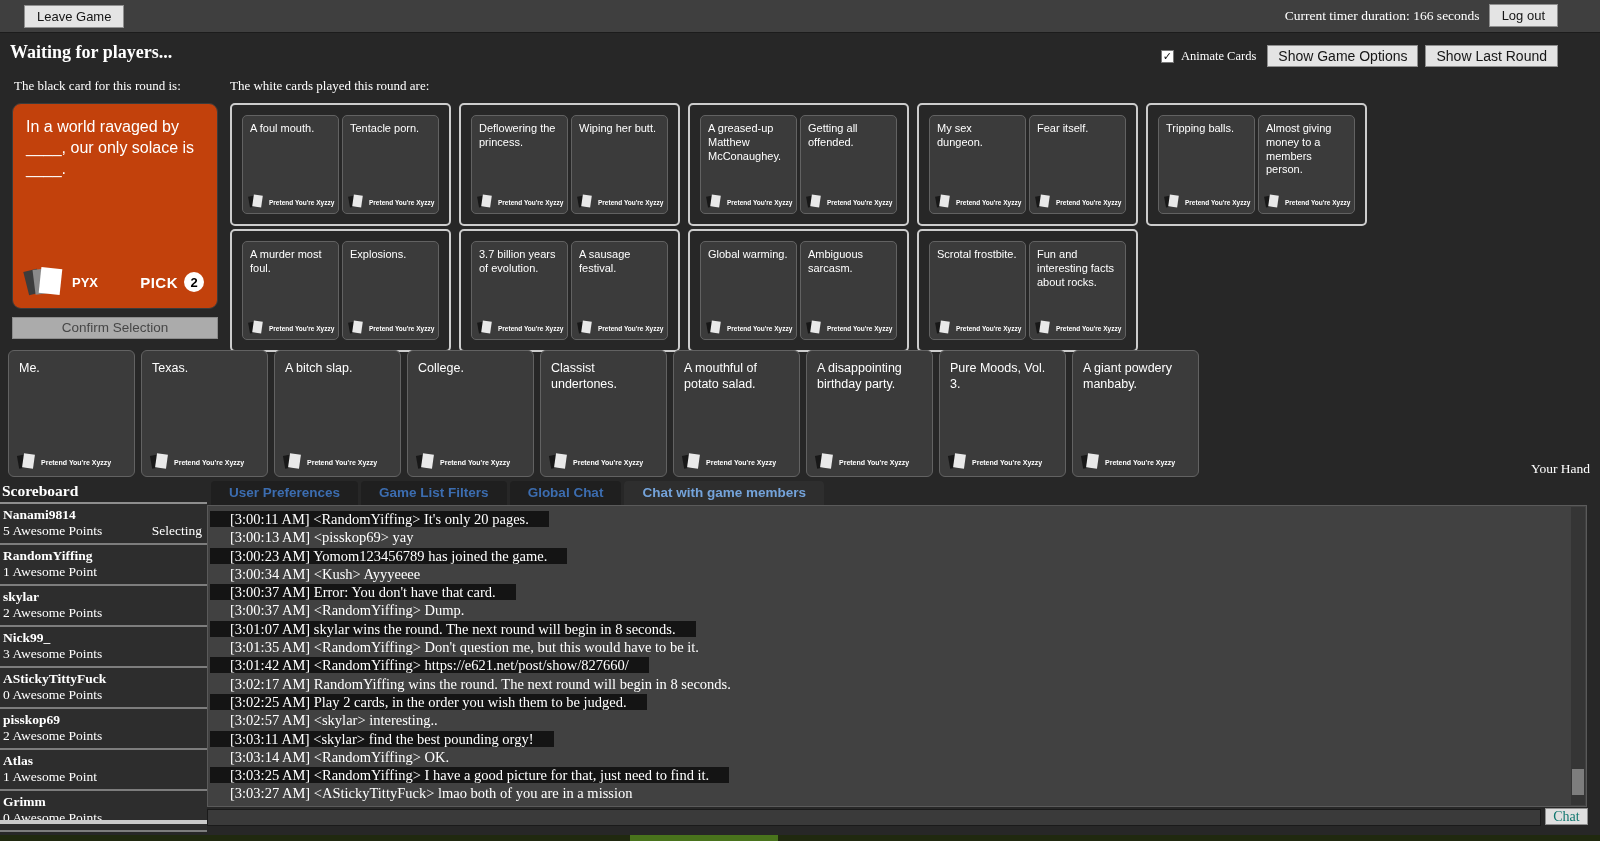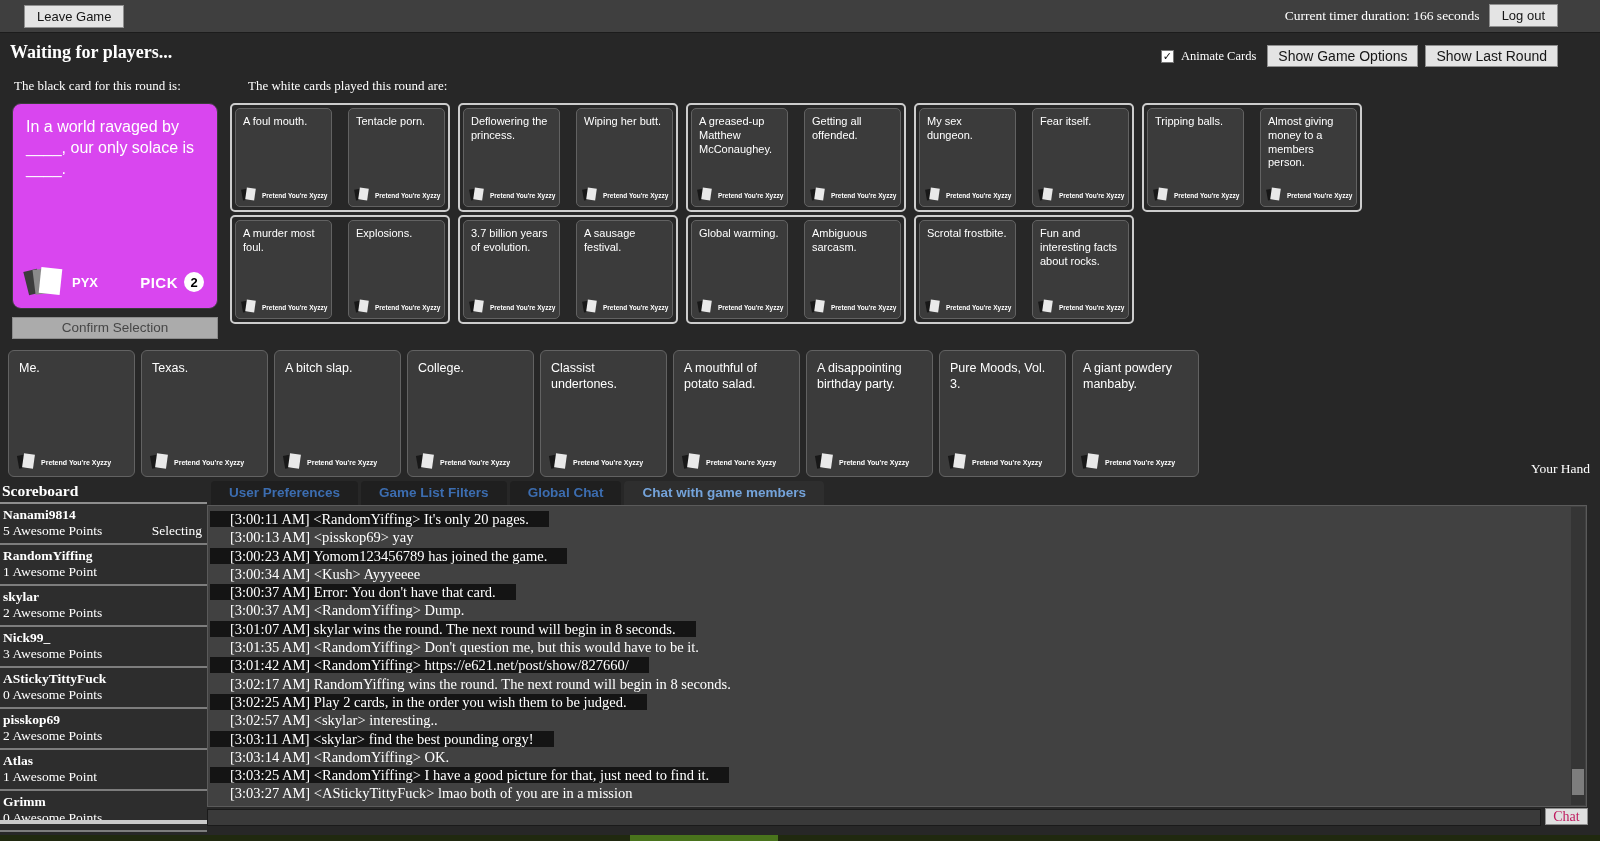--- a/index.html
+++ b/index.html
@@ -15,40 +15,40 @@
 
   
   .page-title { position:absolute; left:10px; top:42px; font-family:"Liberation Serif",serif; font-weight:bold; font-size:18px; color:#ffffff; }
   .header-right { position:absolute; right:42px; top:45px; display:flex; align-items:center; gap:7px; }
   .checkbox { width:13px; height:13px; background:#ffffff; border:1px solid #777; color:#111; font-size:11px; line-height:11px; text-align:center; display:inline-block; cursor:pointer; }
   .animate-label { font-family:"Liberation Serif",serif; font-size:12.5px; color:#ffffff; margin-right:4px; }
   .hdr-btn { font-size:14px; padding:2px 10px; }
 
   
   .black-label { position:absolute; left:14px; top:78px; font-family:"Liberation Serif",serif; font-size:13px; color:#ffffff; }
-  .white-label { position:absolute; left:248px; top:78px; font-family:"Liberation Serif",serif; font-size:13px; color:#ffffff; }
-
-  
-  .black-card { position:absolute; left:12px; top:103px; width:206px; height:206px; background:#d946ef; border:1px solid #3b3b3b; border-radius:9px; padding:13px; }
+  .white-label { position:absolute; left:230px; top:78px; font-family:"Liberation Serif",serif; font-size:13px; color:#ffffff; }
+
+  
+  .black-card { position:absolute; left:12px; top:103px; width:206px; height:206px; background:#c2410c; border:1px solid #3b3b3b; border-radius:9px; padding:13px; }
   .black-card-text { color:#ffffff; font-size:16px; line-height:1.3; }
   .black-card-footer { position:absolute; left:13px; right:13px; bottom:11px; display:flex; align-items:center; justify-content:space-between; }
   .pyx-group { display:flex; align-items:center; gap:6px; }
   .pyx-icon { position:relative; width:40px; height:30px; display:inline-block; }
   .pyx-icon .c1 { position:absolute; left:0; top:3px; width:14px; height:24px; background:#3c3c3c; transform:rotate(-14deg); }
   .pyx-icon .c2 { position:absolute; left:8px; top:2px; width:15px; height:25px; background:#8a8a8a; transform:rotate(-7deg); }
   .pyx-icon .c3 { position:absolute; left:14px; top:1px; width:21px; height:26px; background:#ffffff; transform:rotate(6deg); }
   .pyx-text { color:#ffffff; font-weight:bold; font-size:13px; }
   .pick-group { display:flex; align-items:center; gap:6px; }
   .pick-label { color:#ffffff; font-weight:bold; font-size:15px; letter-spacing:0.5px; }
   .pick-circle { width:20px; height:20px; border-radius:50%; background:#ffffff; color:#000; font-weight:bold; font-size:13px; display:inline-flex; align-items:center; justify-content:center; }
   .confirm-btn { position:absolute; left:12px; top:317px; width:206px; height:22px; background:#ababab; border:1px solid #8c8c8c; color:#474747; font-size:13.5px; text-align:center; line-height:20px; }
 
   
   .played-area { position:absolute; left:230px; top:103px; width:1330px; display:flex; flex-wrap:wrap; column-gap:8px; row-gap:3px; }
-  .pgroup { display:flex; gap:16px; padding:3px; border:2px solid #cdcdcd; border-radius:5px; cursor:pointer; }
+  .pgroup { display:flex; gap:3px; padding:10px; border:2px solid #cdcdcd; border-radius:5px; cursor:pointer; }
   .wcard { position:relative; width:97px; height:99px; background:#3b3b3b; border:1px solid #626262; border-radius:5px; padding:6px 7px; }
   .wcard-text { color:#ffffff; font-size:11px; line-height:1.25; }
   .card-footer { position:absolute; left:6px; bottom:4px; display:flex; align-items:center; gap:4px; }
   .mini-icon { position:relative; width:16px; height:14px; display:inline-block; }
   .mini-icon .m1 { position:absolute; left:0; top:1px; width:7px; height:11px; background:#181818; transform:rotate(-10deg); }
   .mini-icon .m2 { position:absolute; left:4px; top:0; width:9px; height:12px; background:#e9e9e9; transform:rotate(8deg); }
   .brand-text { color:#ffffff; font-weight:bold; font-size:6.5px; white-space:nowrap; }
 
   
   .hand-area { position:absolute; left:8px; top:350px; display:flex; gap:6px; }
@@ -77,21 +77,21 @@
   
   .chat-panel { position:absolute; left:207px; top:505px; width:1380px; height:302px; background:#414141; border:1px solid #5a5a5a; overflow:hidden; }
   .chat-messages { padding:4px 0 0 2px; }
   .msg { line-height:18.3px; white-space:nowrap; }
   .msg .txt { font-family:"Liberation Serif",serif; font-size:14.5px; color:#ffffff; padding:0 20px; }
   .msg:nth-child(odd) .txt { background:#141414; }
   .chat-scrollbar { position:absolute; right:1px; top:1px; bottom:1px; width:14px; background:#353535; }
   .chat-scroll-thumb { position:absolute; left:1px; right:1px; bottom:10px; height:26px; background:#7d7d7d; cursor:grab; }
   .chat-input-row { position:absolute; left:207px; top:809px; width:1381px; height:17px; }
   .chat-input { position:absolute; left:0; top:0; width:1334px; height:17px; background:#3a3a3a; border:1px solid #1a1a1a; }
-  .chat-send { position:absolute; right:0; top:-1px; width:43px; height:17px; background:#e0e0e0; border:1px solid #8f8f8f; color:#be185d; font-family:"Liberation Serif",serif; font-size:14px; line-height:16px; text-align:center; cursor:pointer; }
+  .chat-send { position:absolute; right:0; top:-1px; width:43px; height:17px; background:#e0e0e0; border:1px solid #8f8f8f; color:#0f766e; font-family:"Liberation Serif",serif; font-size:14px; line-height:16px; text-align:center; cursor:pointer; }
 
   
   .bottom-green { position:absolute; left:0; top:835px; width:1600px; height:6px; background:#20290f; }
   .bottom-green-seg { position:absolute; left:630px; top:0; width:148px; height:6px; background:#49731c; }
 </style>
 </head>
 <body>
 
 <div class="topbar">
   <button class="btn leave-btn">Leave Game</button>

